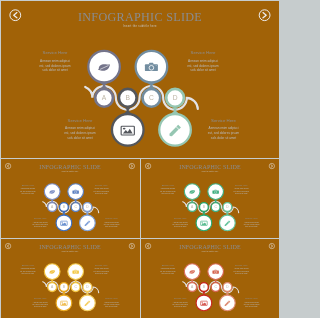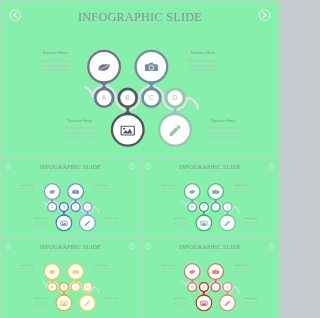--- a/index.html
+++ b/index.html
@@ -1,18 +1,18 @@
 <!DOCTYPE html>
 <html><head>
 <meta charset="utf-8">
 <style>
   html,body{margin:0;padding:0;background:#c6cccd;}
   body{width:281px;height:318px;overflow:hidden;font-family:"Liberation Sans",sans-serif;}
   .page{position:relative;width:281px;height:318px;background:#c6cccd;}
-  .slide{position:absolute;background:#86efac;overflow:hidden;}
+  .slide{position:absolute;background:#a16207;overflow:hidden;}
   .hero{left:1px;top:1px;width:278px;height:156.5px;}
   .thumb{width:138.5px;height:78.7px;}
   .t1{left:1px;top:159.4px;}
   .t2{left:140.5px;top:159.4px;}
   .t3{left:1px;top:239.3px;}
   .t4{left:140.5px;top:239.3px;}
   svg{display:block;}
 </style>
 </head>
 <body>

